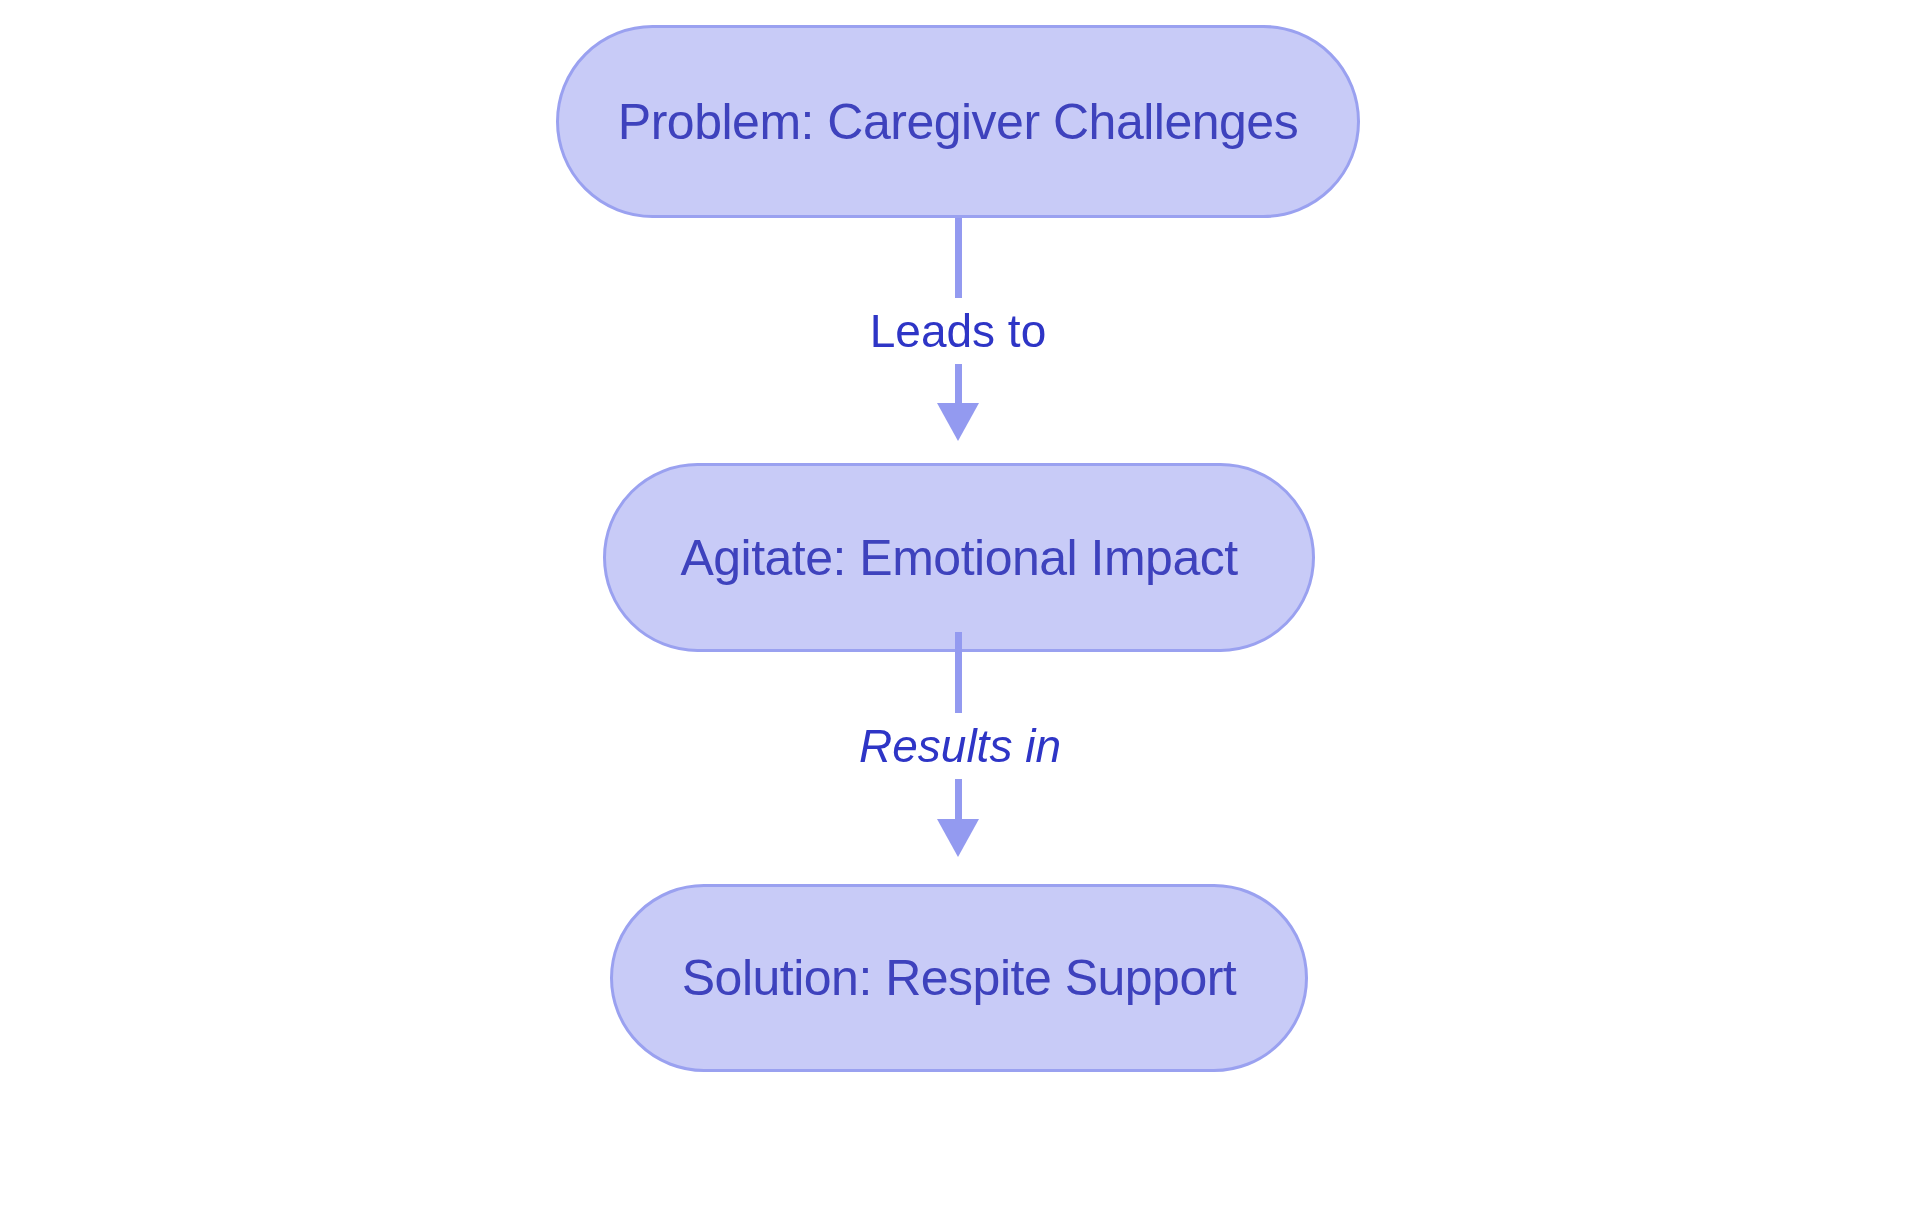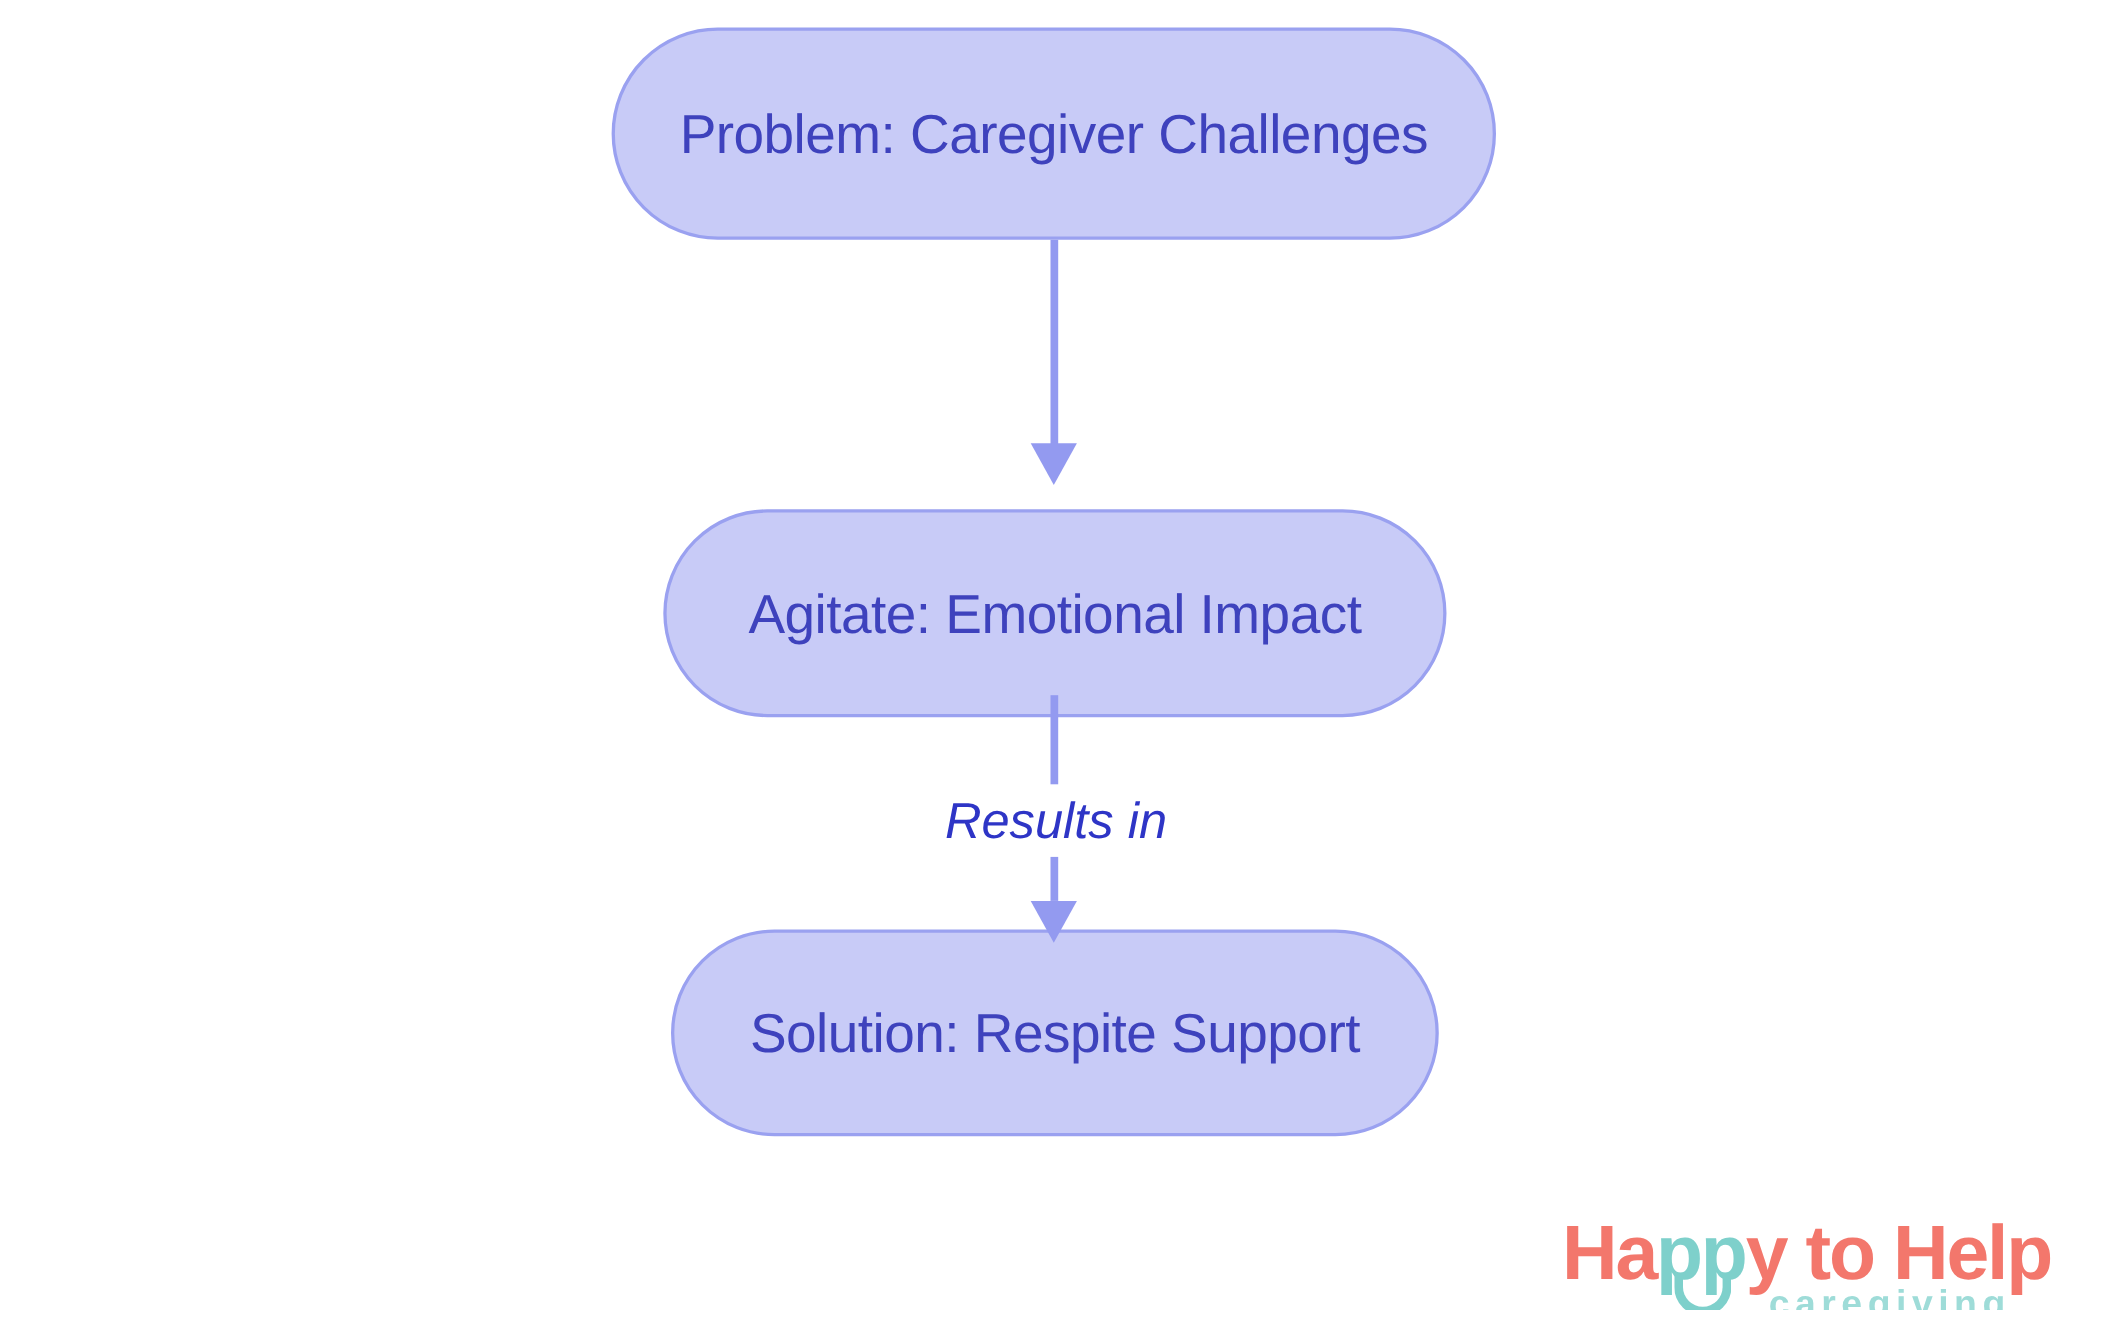--- a/index.html
+++ b/index.html
@@ -25,21 +25,21 @@
     display: flex;
     align-items: center;
     justify-content: center;
     color: var(--node-text, #3e42bd);
     font-size: 50px;
     letter-spacing: -0.5px;
     white-space: nowrap;
   }
   #node-problem  { left: 556px; top: 25px;  width: 804px; height: 193px; border-radius: 97px; }
   #node-agitate  { left: 603px; top: 443px; width: 712px; height: 189px; border-radius: 95px; margin-top: 20px; }
-  #node-solution { left: 610px; top: 845px; width: 698px; height: 188px; border-radius: 94px; }
+  #node-solution { left: 610px; top: 884px; width: 698px; height: 188px; border-radius: 94px; }
 
   
   .edge-line {
     position: absolute;
     width: 7px;
     left: 955px;
     background: var(--arrow, #939af0);
   }
   #edge-line-1 { top: 218px; height: 186px; }
   #edge-line-2 { top: 632px; height: 187px; }
@@ -117,26 +117,20 @@
   <div id="node-agitate" class="flow-node">
     <span>Agitate: Emotional Impact</span>
   </div>
 
   <div id="node-solution" class="flow-node">
     <span>Solution: Respite Support</span>
   </div>
 
   <div id="edge-line-1" class="edge-line"></div>
   <div id="edge-head-1" class="edge-head"></div>
+  <div id="edge-label-1" class="edge-label">Leads to</div>
 
   <div id="edge-line-2" class="edge-line"></div>
   <div id="edge-head-2" class="edge-head"></div>
   <div id="edge-label-2" class="edge-label">Results in</div>
 
-  <div id="brand-logo">
-    <div class="wordmark">
-      <span style="color: rgb(243, 119, 108);">Ha</span><span style="color: rgb(126, 208, 203);">pp</span><span style="color: rgb(243, 119, 108);">y to Help</span>
-    </div>
-    <div class="smile-icon" style="border-color: rgb(126, 208, 203);"></div>
-    <div class="logo-subtitle" style="color: rgb(158, 220, 216);">caregiving</div>
-  </div>
 
 </div>
 
 </body></html>

